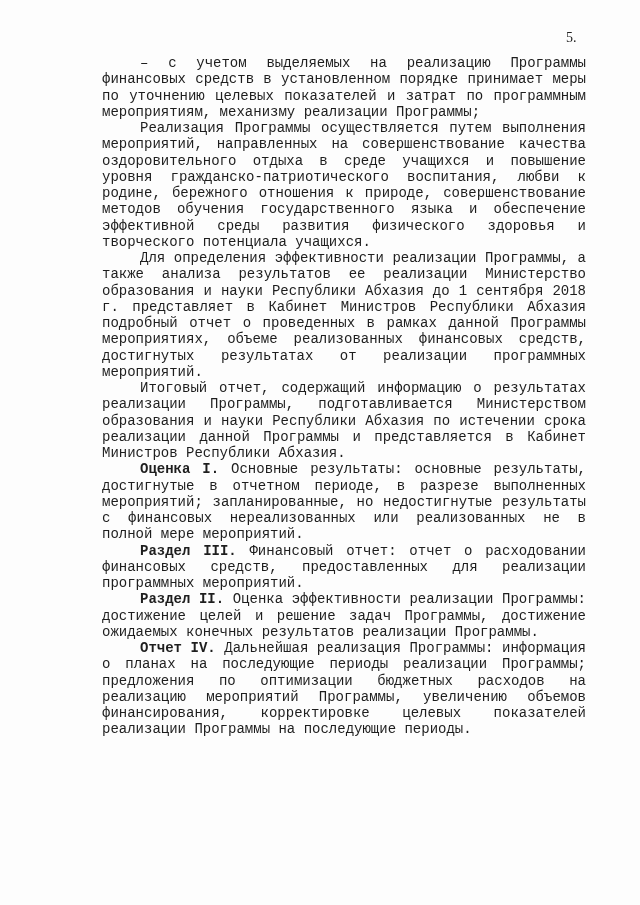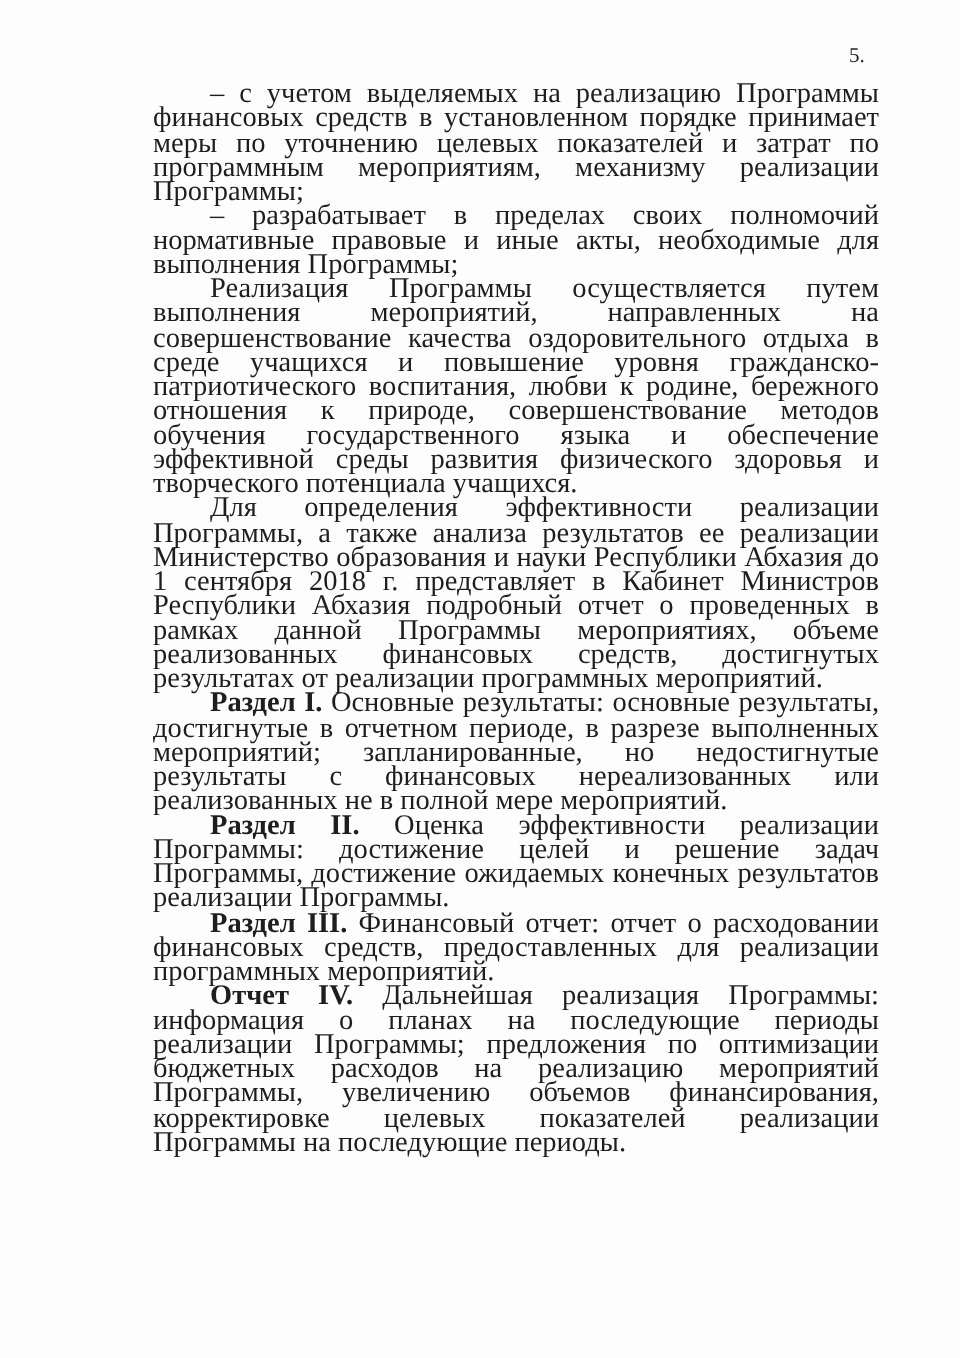--- a/index.html
+++ b/index.html
@@ -1,31 +1,31 @@
 <!DOCTYPE html>
 <html><head>
 <meta charset="utf-8">
 <style>
   html, body { margin:0; padding:0; background:#ffffff; }
   body { width:640px; height:905px; overflow:hidden; position:relative; }
   .page { position:absolute; left:0; top:0; width:640px; height:905px; background:#fdfdfd; }
   .page-number { position:absolute; top:30px; left:566px; font-family:"Liberation Serif", serif; font-size:14px; color:#222; }
   .body { position:absolute; left:102px; top:55px; width:484px;
-          font-family:Liberation Serif, serif; font-size:19px; line-height:16.25px; color:#1e1e1e; }
+          font-family:Liberation Mono, monospace; font-size:14px; line-height:16.25px; color:#1e1e1e; }
   .para { margin:0; text-align:justify; text-indent:38px; }
   .para b { font-weight:bold; }
 </style>
 </head>
 <body>
 
 <div class="page">
   <div class="page-number">5.</div>
   <div class="body">
     <p class="para">– с учетом выделяемых на реализацию Программы финансовых средств в установленном порядке принимает меры по уточнению целевых показателей и затрат по программным мероприятиям, механизму реализации Программы;</p>
-    <p class="para">– разрабатывает в пределах своих полномочий нормативные правовые и иные акты, необходимые для выполнения Программы;</p>
     <p class="para">Реализация Программы осуществляется путем выполнения мероприятий, направленных на совершенствование качества оздоровительного отдыха в среде учащихся и повышение уровня гражданско-патриотического воспитания, любви к родине, бережного отношения к природе, совершенствование методов обучения государственного языка и обеспечение эффективной среды развития физического здоровья и творческого потенциала учащихся.</p>
     <p class="para">Для определения эффективности реализации Программы, а также анализа результатов ее реализации Министерство образования и науки Республики Абхазия до 1 сентября 2018 г. представляет в Кабинет Министров Республики Абхазия подробный отчет о проведенных в рамках данной Программы мероприятиях, объеме реализованных финансовых средств, достигнутых результатах от реализации программных мероприятий.</p>
-    <p class="para"><b>Раздел I.</b> <span>Основные результаты: основные результаты, достигнутые в отчетном периоде, в разрезе выполненных мероприятий; запланированные, но недостигнутые результаты с финансовых нереализованных или реализованных не в полной мере мероприятий.</span></p>
+    <p class="para">Итоговый отчет, содержащий информацию о результатах реализации Программы, подготавливается Министерством образования и науки Республики Абхазия по истечении срока реализации данной Программы и представляется в Кабинет Министров Республики Абхазия.</p>
+    <p class="para"><b>Оценка I.</b> <span>Основные результаты: основные результаты, достигнутые в отчетном периоде, в разрезе выполненных мероприятий; запланированные, но недостигнутые результаты с финансовых нереализованных или реализованных не в полной мере мероприятий.</span></p>
+    <p class="para"><b>Раздел III.</b> <span>Финансовый отчет: отчет о расходовании финансовых средств, предоставленных для реализации программных мероприятий.</span></p>
     <p class="para"><b>Раздел II.</b> <span>Оценка эффективности реализации Программы: достижение целей и решение задач Программы, достижение ожидаемых конечных результатов реализации Программы.</span></p>
-    <p class="para"><b>Раздел III.</b> <span>Финансовый отчет: отчет о расходовании финансовых средств, предоставленных для реализации программных мероприятий.</span></p>
     <p class="para"><b>Отчет IV.</b> <span>Дальнейшая реализация Программы: информация о планах на последующие периоды реализации Программы; предложения по оптимизации бюджетных расходов на реализацию мероприятий Программы, увеличению объемов финансирования, корректировке целевых показателей реализации Программы на последующие периоды.</span></p>
   </div>
 </div>
 
 </body></html>

